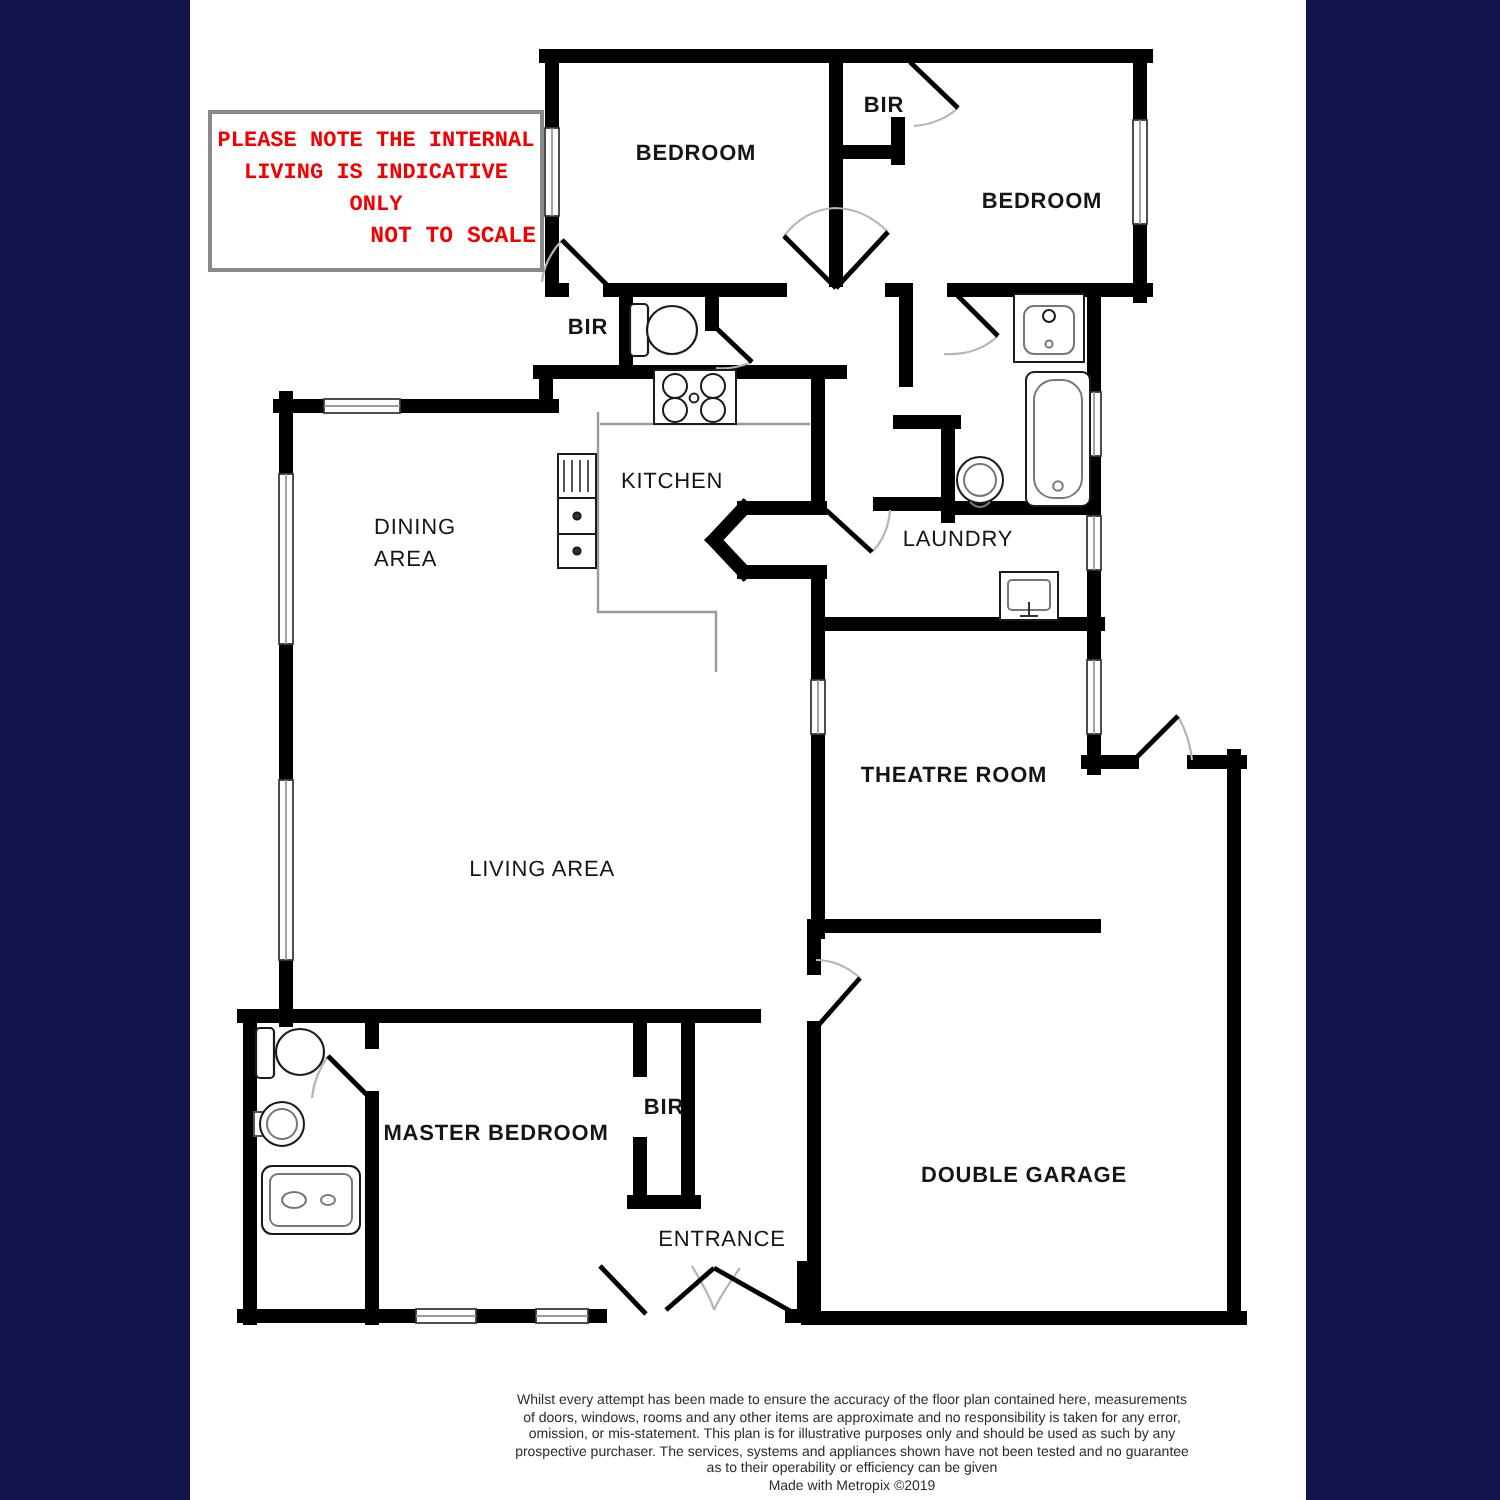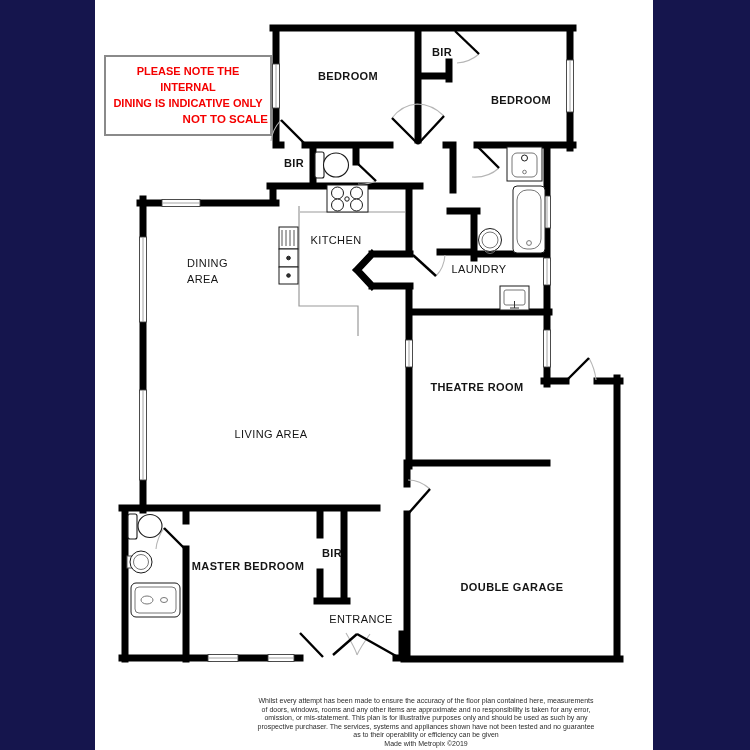--- a/index.html
+++ b/index.html
@@ -2,21 +2,21 @@
 <html><head>
 <meta charset="utf-8">
 <style>
   html,body{margin:0;padding:0;background:#15154D;}
   #stage{position:relative;width:750px;height:750px;background:#15154D;overflow:hidden;
          font-family:"Liberation Sans",sans-serif;}
   #paper{position:absolute;left:95px;top:0;width:558px;height:750px;background:#ffffff;}
   #plan-svg{position:absolute;left:0;top:0;width:750px;height:750px;}
   .notice{position:absolute;left:104px;top:55px;width:160px;border:2px solid #8a8a8a;
           background:#fff;color:#f40000;text-align:center;padding:6px 2px 7px 2px;}
-  .notice .nline{display:block;font-size:11px;font-weight:bold;line-height:16px;letter-spacing:0;}
+  .notice .nline{display:block;font-size:11px;font-weight:bold;line-height:16px;letter-spacing:0;font-family:Liberation Mono, monospace;}
   .notice .nline3{font-size:11.5px;text-align:right;}
   #footer{position:absolute;left:250px;top:697px;width:352px;text-align:center;
           color:#2b2b2b;font-size:7px;line-height:8.6px;}
   #footer .fline{display:block;}
   text{fill:#151515;}
   .rlabel{font-family:"Liberation Sans",sans-serif;font-size:11px;font-weight:bold;letter-spacing:.4px;}
   .rlabel2{font-family:"Liberation Sans",sans-serif;font-size:11px;font-weight:normal;letter-spacing:.4px;}
 </style>
 </head>
 <body>
@@ -186,21 +186,21 @@
     <text class="rlabel" x="477" y="391" text-anchor="middle">THEATRE ROOM</text>
     <text class="rlabel2" x="271" y="438" text-anchor="middle">LIVING AREA</text>
     <text class="rlabel" x="248" y="570" text-anchor="middle">MASTER BEDROOM</text>
     <text class="rlabel" x="332" y="557" text-anchor="middle">BIR</text>
     <text class="rlabel2" x="361" y="623" text-anchor="middle">ENTRANCE</text>
     <text class="rlabel" x="512" y="591" text-anchor="middle">DOUBLE GARAGE</text>
   </svg>
 
   <div class="notice">
     <span class="nline">PLEASE NOTE THE INTERNAL</span>
-    <span class="nline">DINING IS INDICATIVE ONLY</span>
+    <span class="nline">LIVING IS INDICATIVE ONLY</span>
     <span class="nline nline3">NOT TO SCALE</span>
   </div>
 
   <div id="footer">
     <span class="fline">Whilst every attempt has been made to ensure the accuracy of the floor plan contained here, measurements</span>
     <span class="fline">of doors, windows, rooms and any other items are approximate and no responsibility is taken for any error,</span>
     <span class="fline">omission, or mis-statement. This plan is for illustrative purposes only and should be used as such by any</span>
     <span class="fline">prospective purchaser. The services, systems and appliances shown have not been tested and no guarantee</span>
     <span class="fline">as to their operability or efficiency can be given</span>
     <span class="fline">Made with Metropix ©2019</span>

